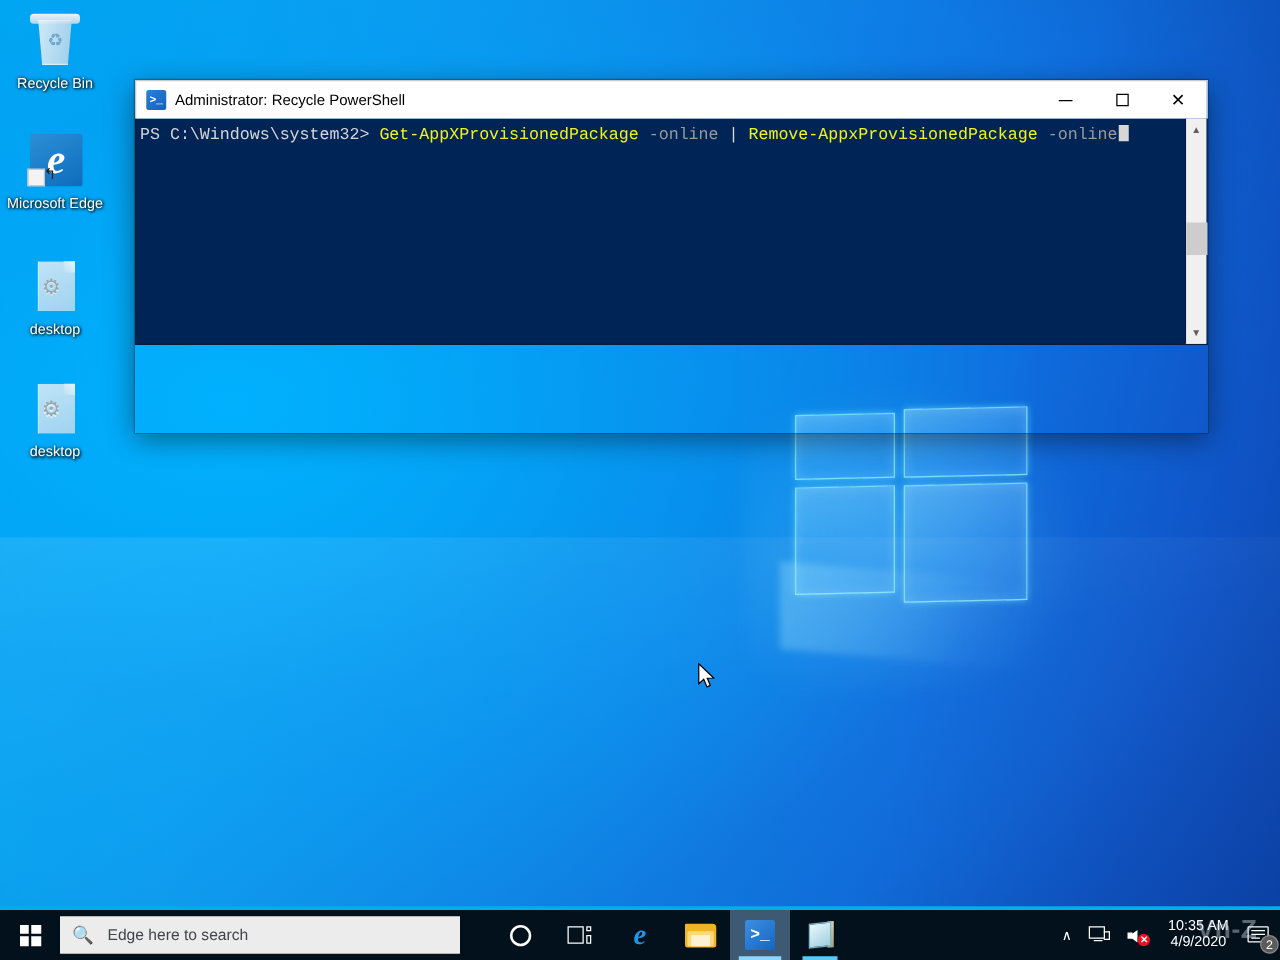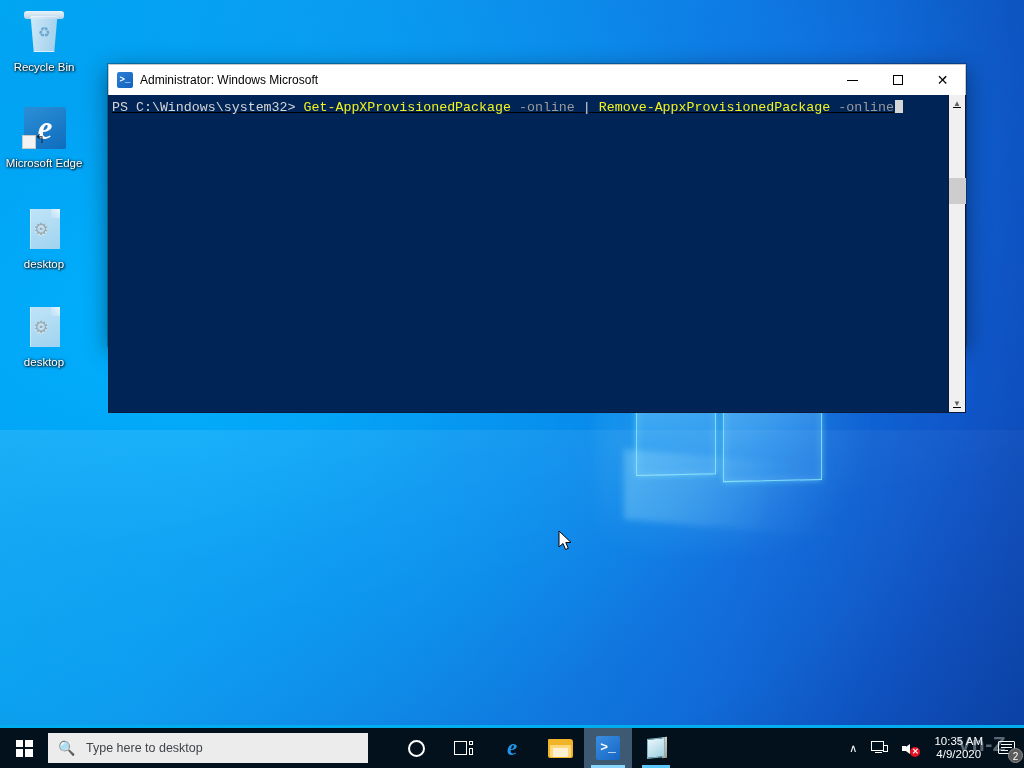--- a/index.html
+++ b/index.html
@@ -139,24 +139,23 @@
   .win-btn {
     width:45px; height:30px; display:flex; align-items:center; justify-content:center;
     font-size:12px; color:#000; cursor:default;
   }
   #ps-titlectl { margin-left:auto; display:flex; height:30px; }
   .glyph-min { width:11px; height:1px; background:#000; display:block; }
   .glyph-max { width:10px; height:10px; border:1px solid #000; display:block; }
   .glyph-close { font-size:14px; line-height:1; font-family:"Liberation Sans", sans-serif; }
 
   #ps-body {
-    position:relative; height:318px; background:#012456;
+    position:relative; height:181px; background:#012456;
     border:1px solid #0a1a3a; border-top:none;
     display:flex;
-    text-decoration:underline;
   }
   #ps-console {
     flex:1 1 auto; padding:4px 0 0 3px; overflow:hidden;
     font-family:"Liberation Mono", monospace; font-size:13.3px; line-height:17px;
     white-space:pre;
   }
   .tok-default { color:#d6d6d6; }
   .tok-cmd     { color:#f2f21f; }
   .tok-param   { color:#9a9a9a; }
   .tok-pipe    { color:#d6d6d6; }
@@ -359,21 +358,21 @@
       <div class="file-fold"></div>
       <div class="file-gear">⚙</div>
     </div>
     <div class="label">desktop</div>
   </div>
 
   <div id="ps-window">
 
     <div id="ps-titlebar">
       <div id="ps-title-icon">&gt;_</div>
-      <div id="ps-title-text">Administrator: Windows Microsoft</div>
+      <div id="ps-title-text">Administrator: Recycle PowerShell</div>
       <div id="ps-titlectl">
         <div class="win-btn" id="ps-btn-min">
           <span class="glyph-min"></span>
         </div>
         <div class="win-btn" id="ps-btn-max">
           <span class="glyph-max"></span>
         </div>
         <div class="win-btn" id="ps-btn-close">
           <span class="glyph-close">✕</span>
         </div>
@@ -404,21 +403,21 @@
       <div id="start-logo">
         <i></i>
           <i></i>
           <i></i>
           <i></i>
       </div>
     </div>
 
     <div id="search-box">
       <div id="search-icon">🔍</div>
-      <div id="search-placeholder">Type here to desktop</div>
+      <div id="search-placeholder">Edge here to search</div>
     </div>
 
     <div id="tb-apps">
 
       <div class="tb-btn">
         <div id="ico-cortana"></div>
       </div>
 
       <div class="tb-btn">
         <div id="ico-taskview">

